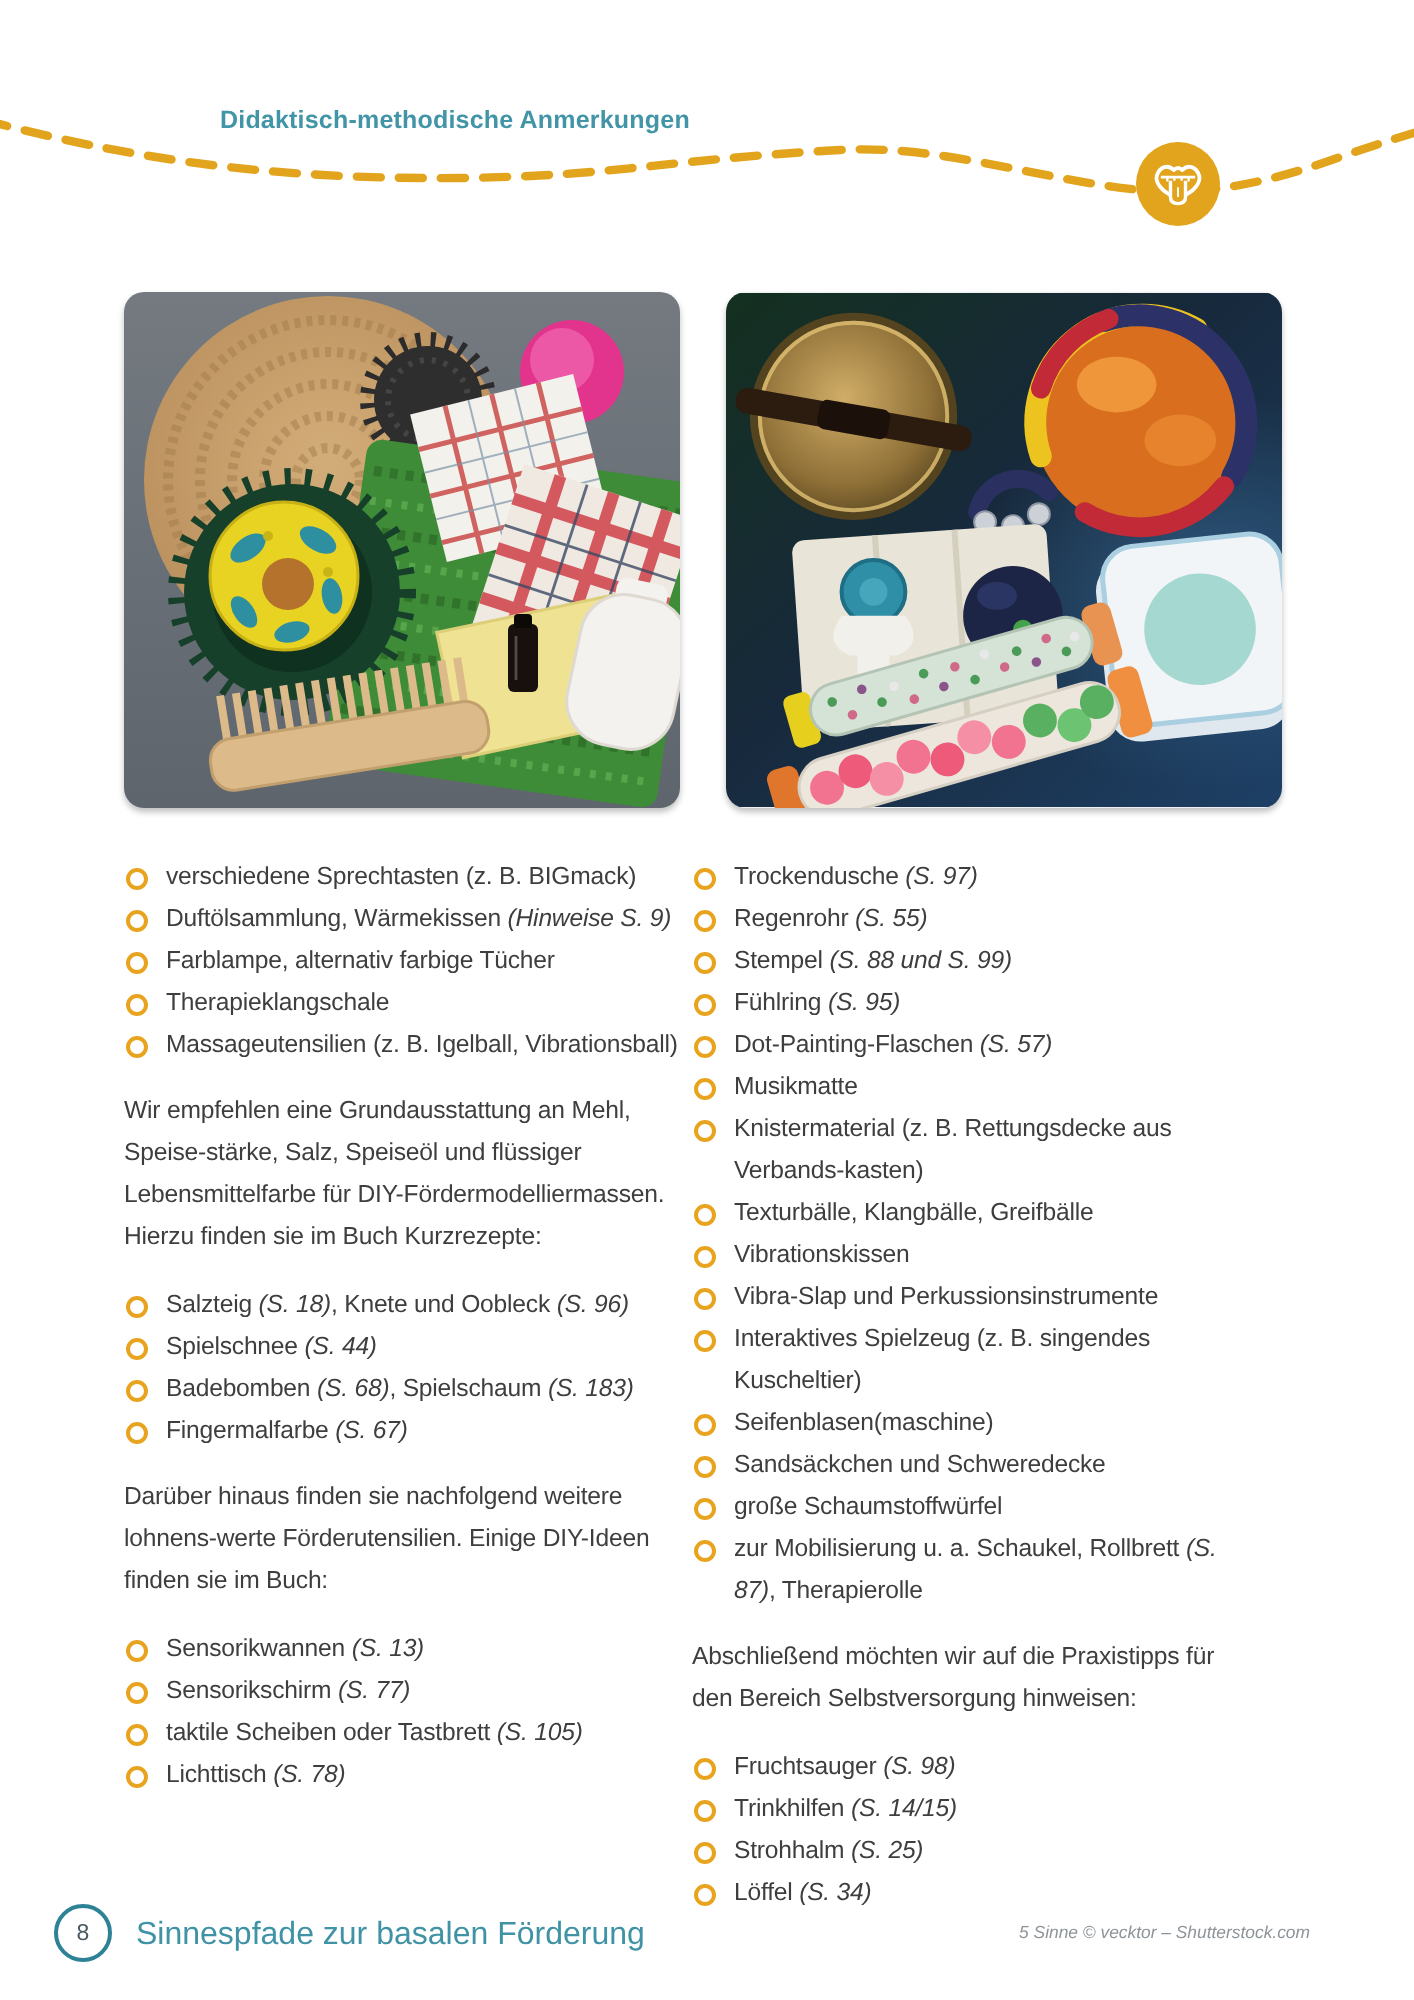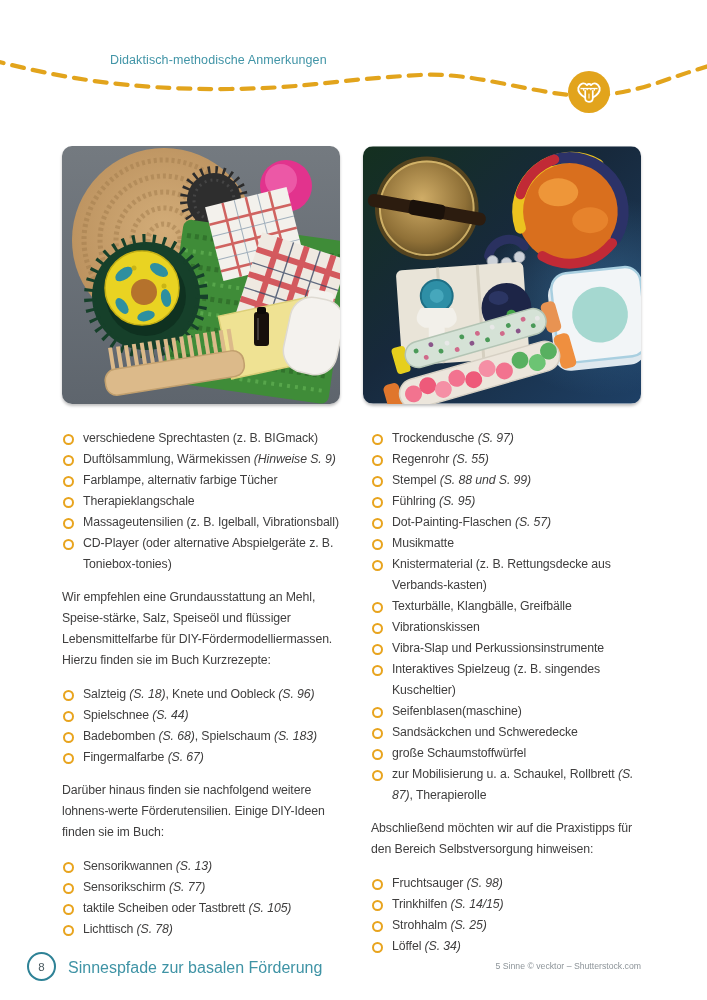--- a/index.html
+++ b/index.html
@@ -1,50 +1,50 @@
 <!DOCTYPE html>
 <html lang="de"><head>
 <meta charset="utf-8">
 <style>
   html,body{margin:0;padding:0;background:#ffffff;}
   body{width:707px;height:1000px;overflow:hidden;font-family:"Liberation Sans",sans-serif;}
   .page{position:relative;width:707px;height:1000px;background:#fff;}
 
   
   .header-wave{position:absolute;left:0;top:0;width:707px;height:140px;pointer-events:none;}
-  .page-title{position:absolute;left:110px;top:53px;margin:0;font-size:12.5px;font-weight:normal;
+  .page-title{position:absolute;left:110px;top:53px;margin:0;font-size:12.5px;font-weight:bold;
     color:#4295a7;letter-spacing:.1px;}
   .sense-badge{position:absolute;left:568px;top:71px;width:42px;height:42px;border-radius:50%;
     background:#e2a41c;display:flex;align-items:center;justify-content:center;}
 
   
   .photos{position:absolute;left:62px;top:146px;display:flex;gap:23px;}
   .photo{margin:0;width:278px;height:258px;border-radius:10px;overflow:hidden;
     box-shadow:0 2px 3px rgba(0,0,0,.25);}
   .photo svg{display:block;}
 
   
-  .columns{position:absolute;left:62px;top:428px;display:flex;gap:31px;}
+  .columns{position:absolute;left:62px;top:428px;display:flex;gap:6px;}
   .col{width:278px;font-size:12.3px;line-height:21px;color:#3f3e3e;letter-spacing:-.1px;}
   .col-right{width:281px;}
   ul.blist{list-style:none;margin:0;padding:0;}
   ul.blist li{display:flex;align-items:flex-start;}
   .bullet{flex:0 0 auto;width:7px;height:7px;border:2.4px solid #e8a41e;border-radius:50%;
     margin:5.5px 9px 0 1px;background:#fff;}
   .li-text{flex:1 1 auto;}
   .li-text i{font-style:italic;text-align:center;}
   .col p{margin:12px 0 13px 0;}
 
   
   .footer{position:absolute;left:0;top:950px;width:707px;height:40px;}
   .pagenum{position:absolute;left:27px;top:2px;width:25px;height:25px;border:2.6px solid #2e8296;
     border-radius:50%;display:flex;align-items:center;justify-content:center;
     font-size:11.5px;color:#4a5a60;background:#fff;}
   .footer-title{position:absolute;left:68px;top:9px;font-size:16px;font-weight:normal;color:#3f93a5;}
-  .credit{position:absolute;right:66px;top:11px;font-size:8.7px;color:#8d9499;}
+  .credit{position:absolute;right:52px;top:11px;font-size:8.7px;color:#8d9499;font-style:italic;}
 </style>
 </head>
 <body>
 
 <div class="page">
 
   <svg class="header-wave" viewBox="0 0 707 140">
     <path d="M -8 60 C 60 78, 130 90, 230 89 C 310 88, 330 80, 420 75 C 470 72, 520 90, 570 95
              C 600 98, 630 92, 660 82 C 680 75, 695 70, 715 64" fill="none" stroke="#e2a41c" stroke-width="4.2" stroke-linecap="round" stroke-dasharray="12 9"></path>
   </svg>
@@ -344,24 +344,20 @@
             <span class="li-text">Farblampe, alternativ farbige Tücher</span>
           </li>
           <li>
             <span class="bullet"></span>
             <span class="li-text">Therapieklangschale</span>
           </li>
           <li>
             <span class="bullet"></span>
             <span class="li-text">Massageutensilien (z. B. Igelball, Vibrationsball)</span>
           </li>
-          <li>
-            <span class="bullet"></span>
-            <span class="li-text">CD-Player (oder alternative Abspielgeräte z. B. Toniebox-tonies)</span>
-          </li>
         </ul>
       <p>Wir empfehlen eine Grundausstattung an Mehl, Speise-stärke, Salz, Speiseöl und flüssiger Lebensmittelfarbe für DIY-Fördermodelliermassen. Hierzu finden sie im Buch Kurzrezepte:</p>
       <ul class="blist">
           <li>
             <span class="bullet"></span>
             <span class="li-text">Salzteig <i>(S. 18)</i>, Knete und Oobleck <i>(S. 96)</i></span>
           </li>
           <li>
             <span class="bullet"></span>
             <span class="li-text">Spielschnee <i>(S. 44)</i></span>

